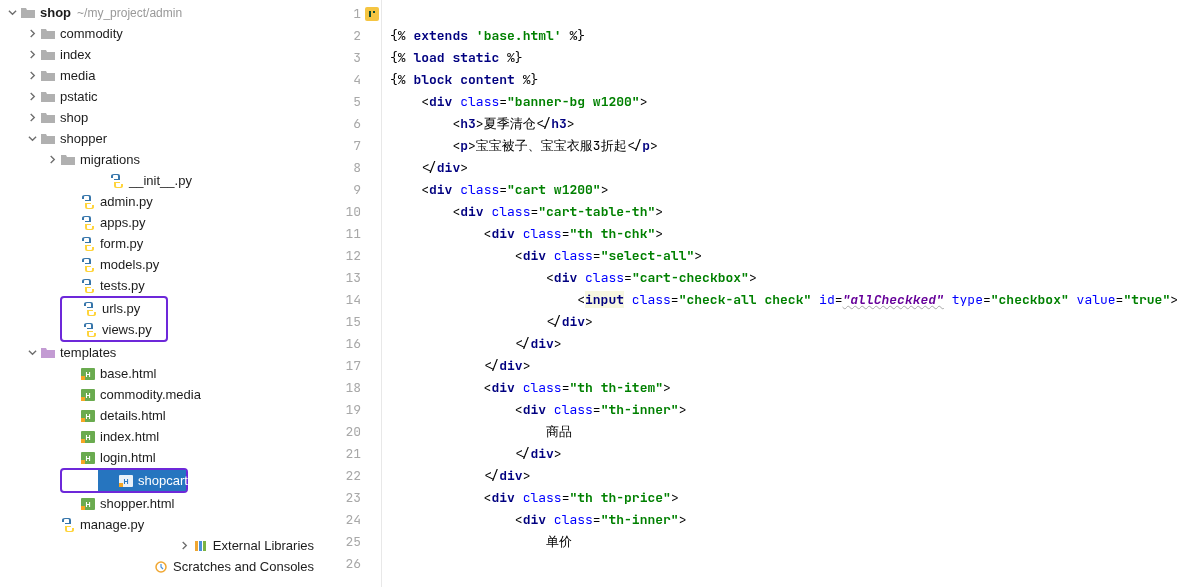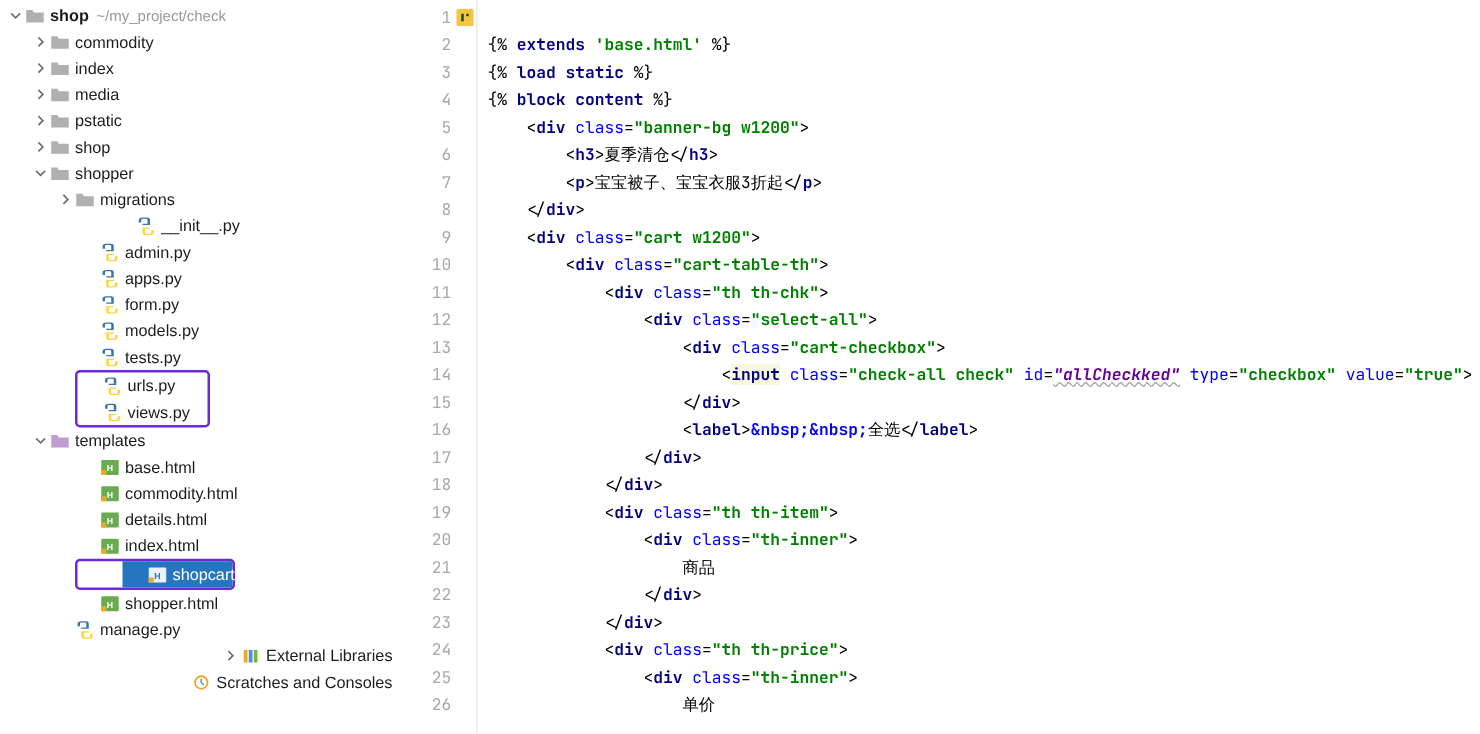--- a/index.html
+++ b/index.html
@@ -53,21 +53,21 @@
             <svg viewBox="0 0 10 10">
               <path d="M1 3 L5 7 L9 3" fill="none" stroke="#6e6e6e" stroke-width="1.5"></path>
             </svg>
           </span>
         <span class="icon">
             <svg viewBox="0 0 16 16">
               <path d="M1 3 h5 l1 2 h8 v8 h-14 z" fill="#b0b0b0"></path>
             </svg>
           </span>
         <span class="label bold">shop</span>
-        <span class="path">~/my_project/check</span>
+        <span class="path">~/my_project/admin</span>
       </div>
 
       <div id="tree-items">
           <div class="tree-row indent1">
             <span class="arrow right">
               <svg viewBox="0 0 10 10">
                 <path d="M1 3 L5 7 L9 3" fill="none" stroke="#6e6e6e" stroke-width="1.5"></path>
               </svg>
             </span>
             <span class="icon">
@@ -263,21 +263,21 @@
           </div>
           <div class="tree-row indent3" style="padding-left: 64px;">
             <span class="arrow"></span>
             <span class="icon">
               <svg viewBox="0 0 16 16">
                 <rect x="1" y="2" width="14" height="12" rx="1" fill="#6aab4f" fill-opacity="1"></rect>
                 <text x="8" y="11" font-size="7" text-anchor="middle" fill="#fff" font-weight="bold">H</text>
                 <rect x="1" y="10" width="4" height="4" fill="#f5a623"></rect>
               </svg>
             </span>
-            <span class="label">commodity.html</span>
+            <span class="label">commodity.media</span>
           </div>
           <div class="tree-row indent3" style="padding-left: 64px;">
             <span class="arrow"></span>
             <span class="icon">
               <svg viewBox="0 0 16 16">
                 <rect x="1" y="2" width="14" height="12" rx="1" fill="#6aab4f" fill-opacity="1"></rect>
                 <text x="8" y="11" font-size="7" text-anchor="middle" fill="#fff" font-weight="bold">H</text>
                 <rect x="1" y="10" width="4" height="4" fill="#f5a623"></rect>
               </svg>
             </span>
@@ -286,20 +286,31 @@
           <div class="tree-row indent3" style="padding-left: 64px;">
             <span class="arrow"></span>
             <span class="icon">
               <svg viewBox="0 0 16 16">
                 <rect x="1" y="2" width="14" height="12" rx="1" fill="#6aab4f" fill-opacity="1"></rect>
                 <text x="8" y="11" font-size="7" text-anchor="middle" fill="#fff" font-weight="bold">H</text>
                 <rect x="1" y="10" width="4" height="4" fill="#f5a623"></rect>
               </svg>
             </span>
             <span class="label">index.html</span>
+          </div>
+          <div class="tree-row indent3" style="padding-left: 64px;">
+            <span class="arrow"></span>
+            <span class="icon">
+              <svg viewBox="0 0 16 16">
+                <rect x="1" y="2" width="14" height="12" rx="1" fill="#6aab4f" fill-opacity="1"></rect>
+                <text x="8" y="11" font-size="7" text-anchor="middle" fill="#fff" font-weight="bold">H</text>
+                <rect x="1" y="10" width="4" height="4" fill="#f5a623"></rect>
+              </svg>
+            </span>
+            <span class="label">login.html</span>
           </div>
           <div class="boxed" style="margin: 0px 130px 0px 60px;">
             <div class="tree-row indent3 selected" style="padding-left: 4px; margin-left: 36px;">
               <span class="arrow"></span>
               <span class="icon">
                 <svg viewBox="0 0 16 16">
                   <rect x="1" y="2" width="14" height="12" rx="1" fill="#fff" fill-opacity="0.9"></rect>
                   <text x="8" y="11" font-size="7" text-anchor="middle" fill="#2675bf" font-weight="bold">H</text>
                   <rect x="1" y="10" width="4" height="4" fill="#f5a623"></rect>
                 </svg>
@@ -398,21 +409,20 @@
         <div class="code-line">        <span class="c-text">&lt;</span><span class="c-tagname">h3</span><span class="c-text">&gt;</span><span class="c-text">夏季清仓</span><span class="c-text">&lt;/</span><span class="c-tagname">h3</span><span class="c-text">&gt;</span></div>
         <div class="code-line">        <span class="c-text">&lt;</span><span class="c-tagname">p</span><span class="c-text">&gt;</span><span class="c-text">宝宝被子、宝宝衣服3折起</span><span class="c-text">&lt;/</span><span class="c-tagname">p</span><span class="c-text">&gt;</span></div>
         <div class="code-line">    <span class="c-text">&lt;/</span><span class="c-tagname">div</span><span class="c-text">&gt;</span></div>
         <div class="code-line">    <span class="c-text">&lt;</span><span class="c-tagname">div</span> <span class="c-attr">class</span><span class="c-text">=</span><span class="c-str">"cart w1200"</span><span class="c-text">&gt;</span></div>
         <div class="code-line">        <span class="c-text">&lt;</span><span class="c-tagname">div</span> <span class="c-attr">class</span><span class="c-text">=</span><span class="c-str">"cart-table-th"</span><span class="c-text">&gt;</span></div>
         <div class="code-line">            <span class="c-text">&lt;</span><span class="c-tagname">div</span> <span class="c-attr">class</span><span class="c-text">=</span><span class="c-str">"th th-chk"</span><span class="c-text">&gt;</span></div>
         <div class="code-line">                <span class="c-text">&lt;</span><span class="c-tagname">div</span> <span class="c-attr">class</span><span class="c-text">=</span><span class="c-str">"select-all"</span><span class="c-text">&gt;</span></div>
         <div class="code-line">                    <span class="c-text">&lt;</span><span class="c-tagname">div</span> <span class="c-attr">class</span><span class="c-text">=</span><span class="c-str">"cart-checkbox"</span><span class="c-text">&gt;</span></div>
         <div class="code-line">                        <span class="c-text">&lt;</span><span class="c-tagname hl-warn">input</span> <span class="c-attr">class</span><span class="c-text">=</span><span class="c-str">"check-all check"</span> <span class="c-attr">id</span><span class="c-text">=</span><span class="c-str"><span class="c-id wavy">"allCheckked"</span></span> <span class="c-attr">type</span><span class="c-text">=</span><span class="c-str">"checkbox"</span> <span class="c-attr">value</span><span class="c-text">=</span><span class="c-str">"true"</span><span class="c-text">&gt;</span></div>
         <div class="code-line">                    <span class="c-text">&lt;/</span><span class="c-tagname">div</span><span class="c-text">&gt;</span></div>
-        <div class="code-line">                    <span class="c-text">&lt;</span><span class="c-tagname">label</span><span class="c-text">&gt;</span><span class="c-entity">&amp;nbsp;&amp;nbsp;</span><span class="c-text">全选</span><span class="c-text">&lt;/</span><span class="c-tagname">label</span><span class="c-text">&gt;</span></div>
         <div class="code-line">                <span class="c-text">&lt;/</span><span class="c-tagname">div</span><span class="c-text">&gt;</span></div>
         <div class="code-line">            <span class="c-text">&lt;/</span><span class="c-tagname">div</span><span class="c-text">&gt;</span></div>
         <div class="code-line">            <span class="c-text">&lt;</span><span class="c-tagname">div</span> <span class="c-attr">class</span><span class="c-text">=</span><span class="c-str">"th th-item"</span><span class="c-text">&gt;</span></div>
         <div class="code-line">                <span class="c-text">&lt;</span><span class="c-tagname">div</span> <span class="c-attr">class</span><span class="c-text">=</span><span class="c-str">"th-inner"</span><span class="c-text">&gt;</span></div>
         <div class="code-line">                    <span class="c-text">商品</span></div>
         <div class="code-line">                <span class="c-text">&lt;/</span><span class="c-tagname">div</span><span class="c-text">&gt;</span></div>
         <div class="code-line">            <span class="c-text">&lt;/</span><span class="c-tagname">div</span><span class="c-text">&gt;</span></div>
         <div class="code-line">            <span class="c-text">&lt;</span><span class="c-tagname">div</span> <span class="c-attr">class</span><span class="c-text">=</span><span class="c-str">"th th-price"</span><span class="c-text">&gt;</span></div>
         <div class="code-line">                <span class="c-text">&lt;</span><span class="c-tagname">div</span> <span class="c-attr">class</span><span class="c-text">=</span><span class="c-str">"th-inner"</span><span class="c-text">&gt;</span></div>
         <div class="code-line">                    <span class="c-text">单价</span></div>

